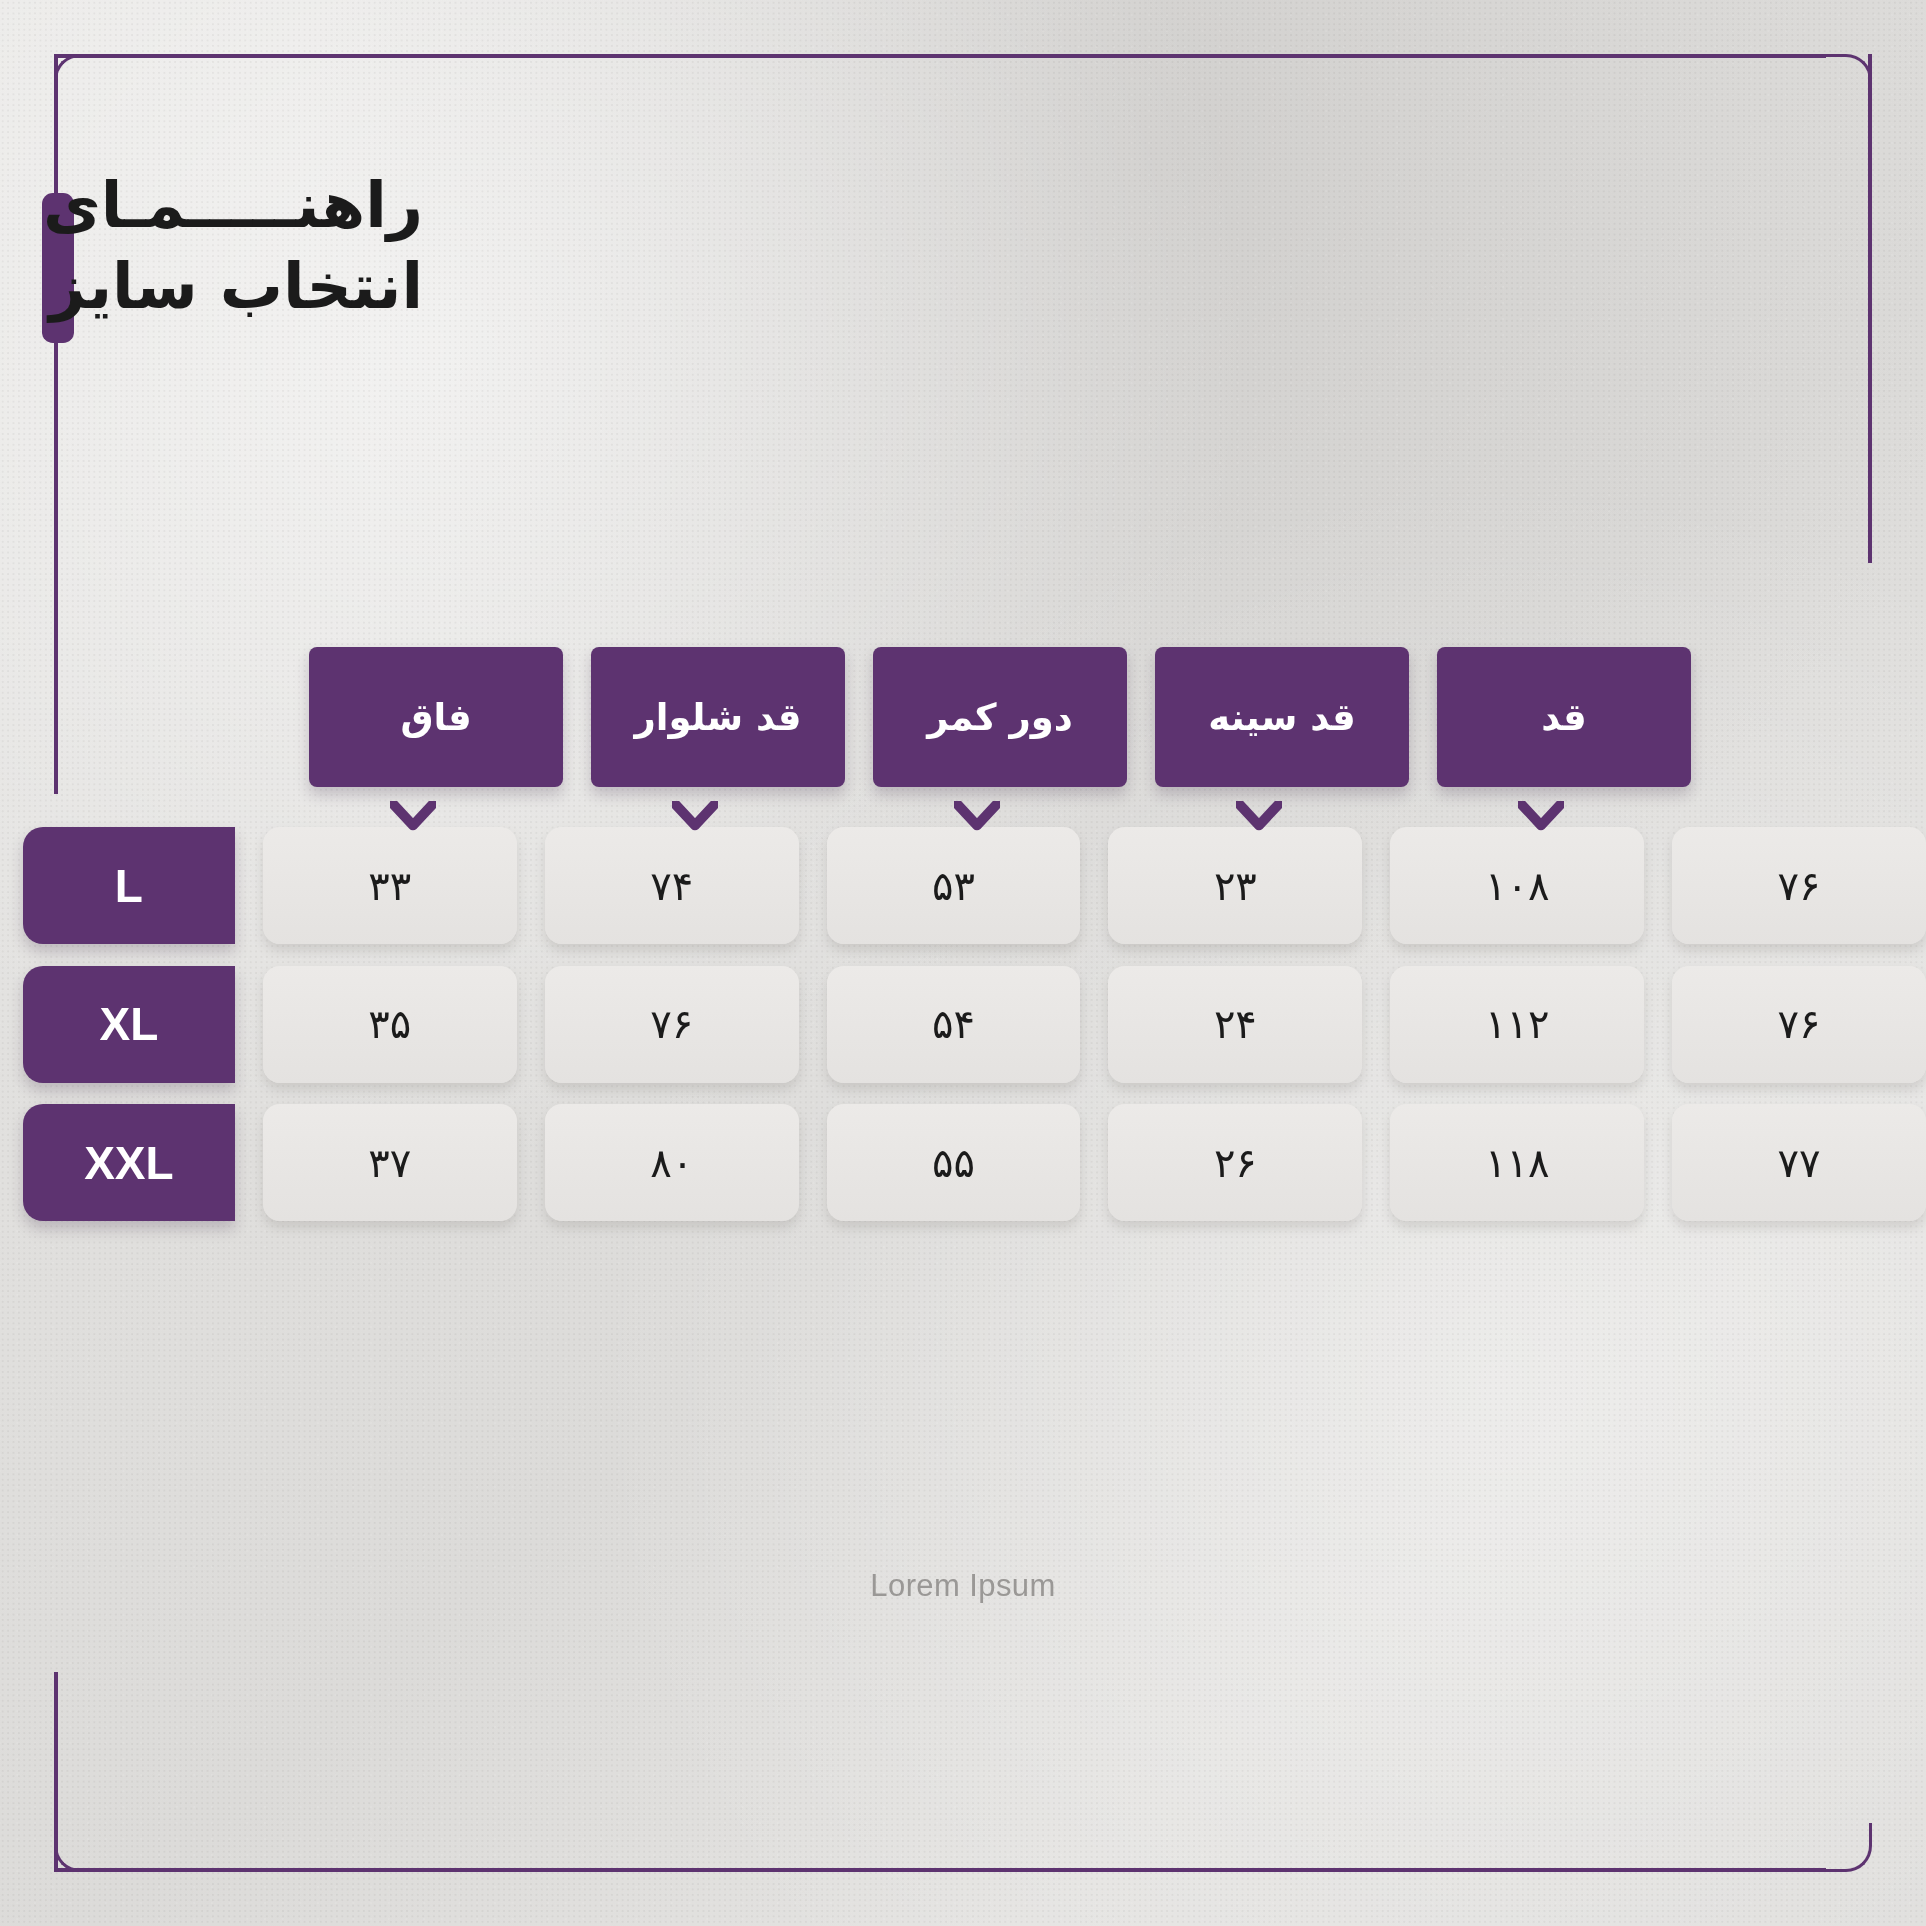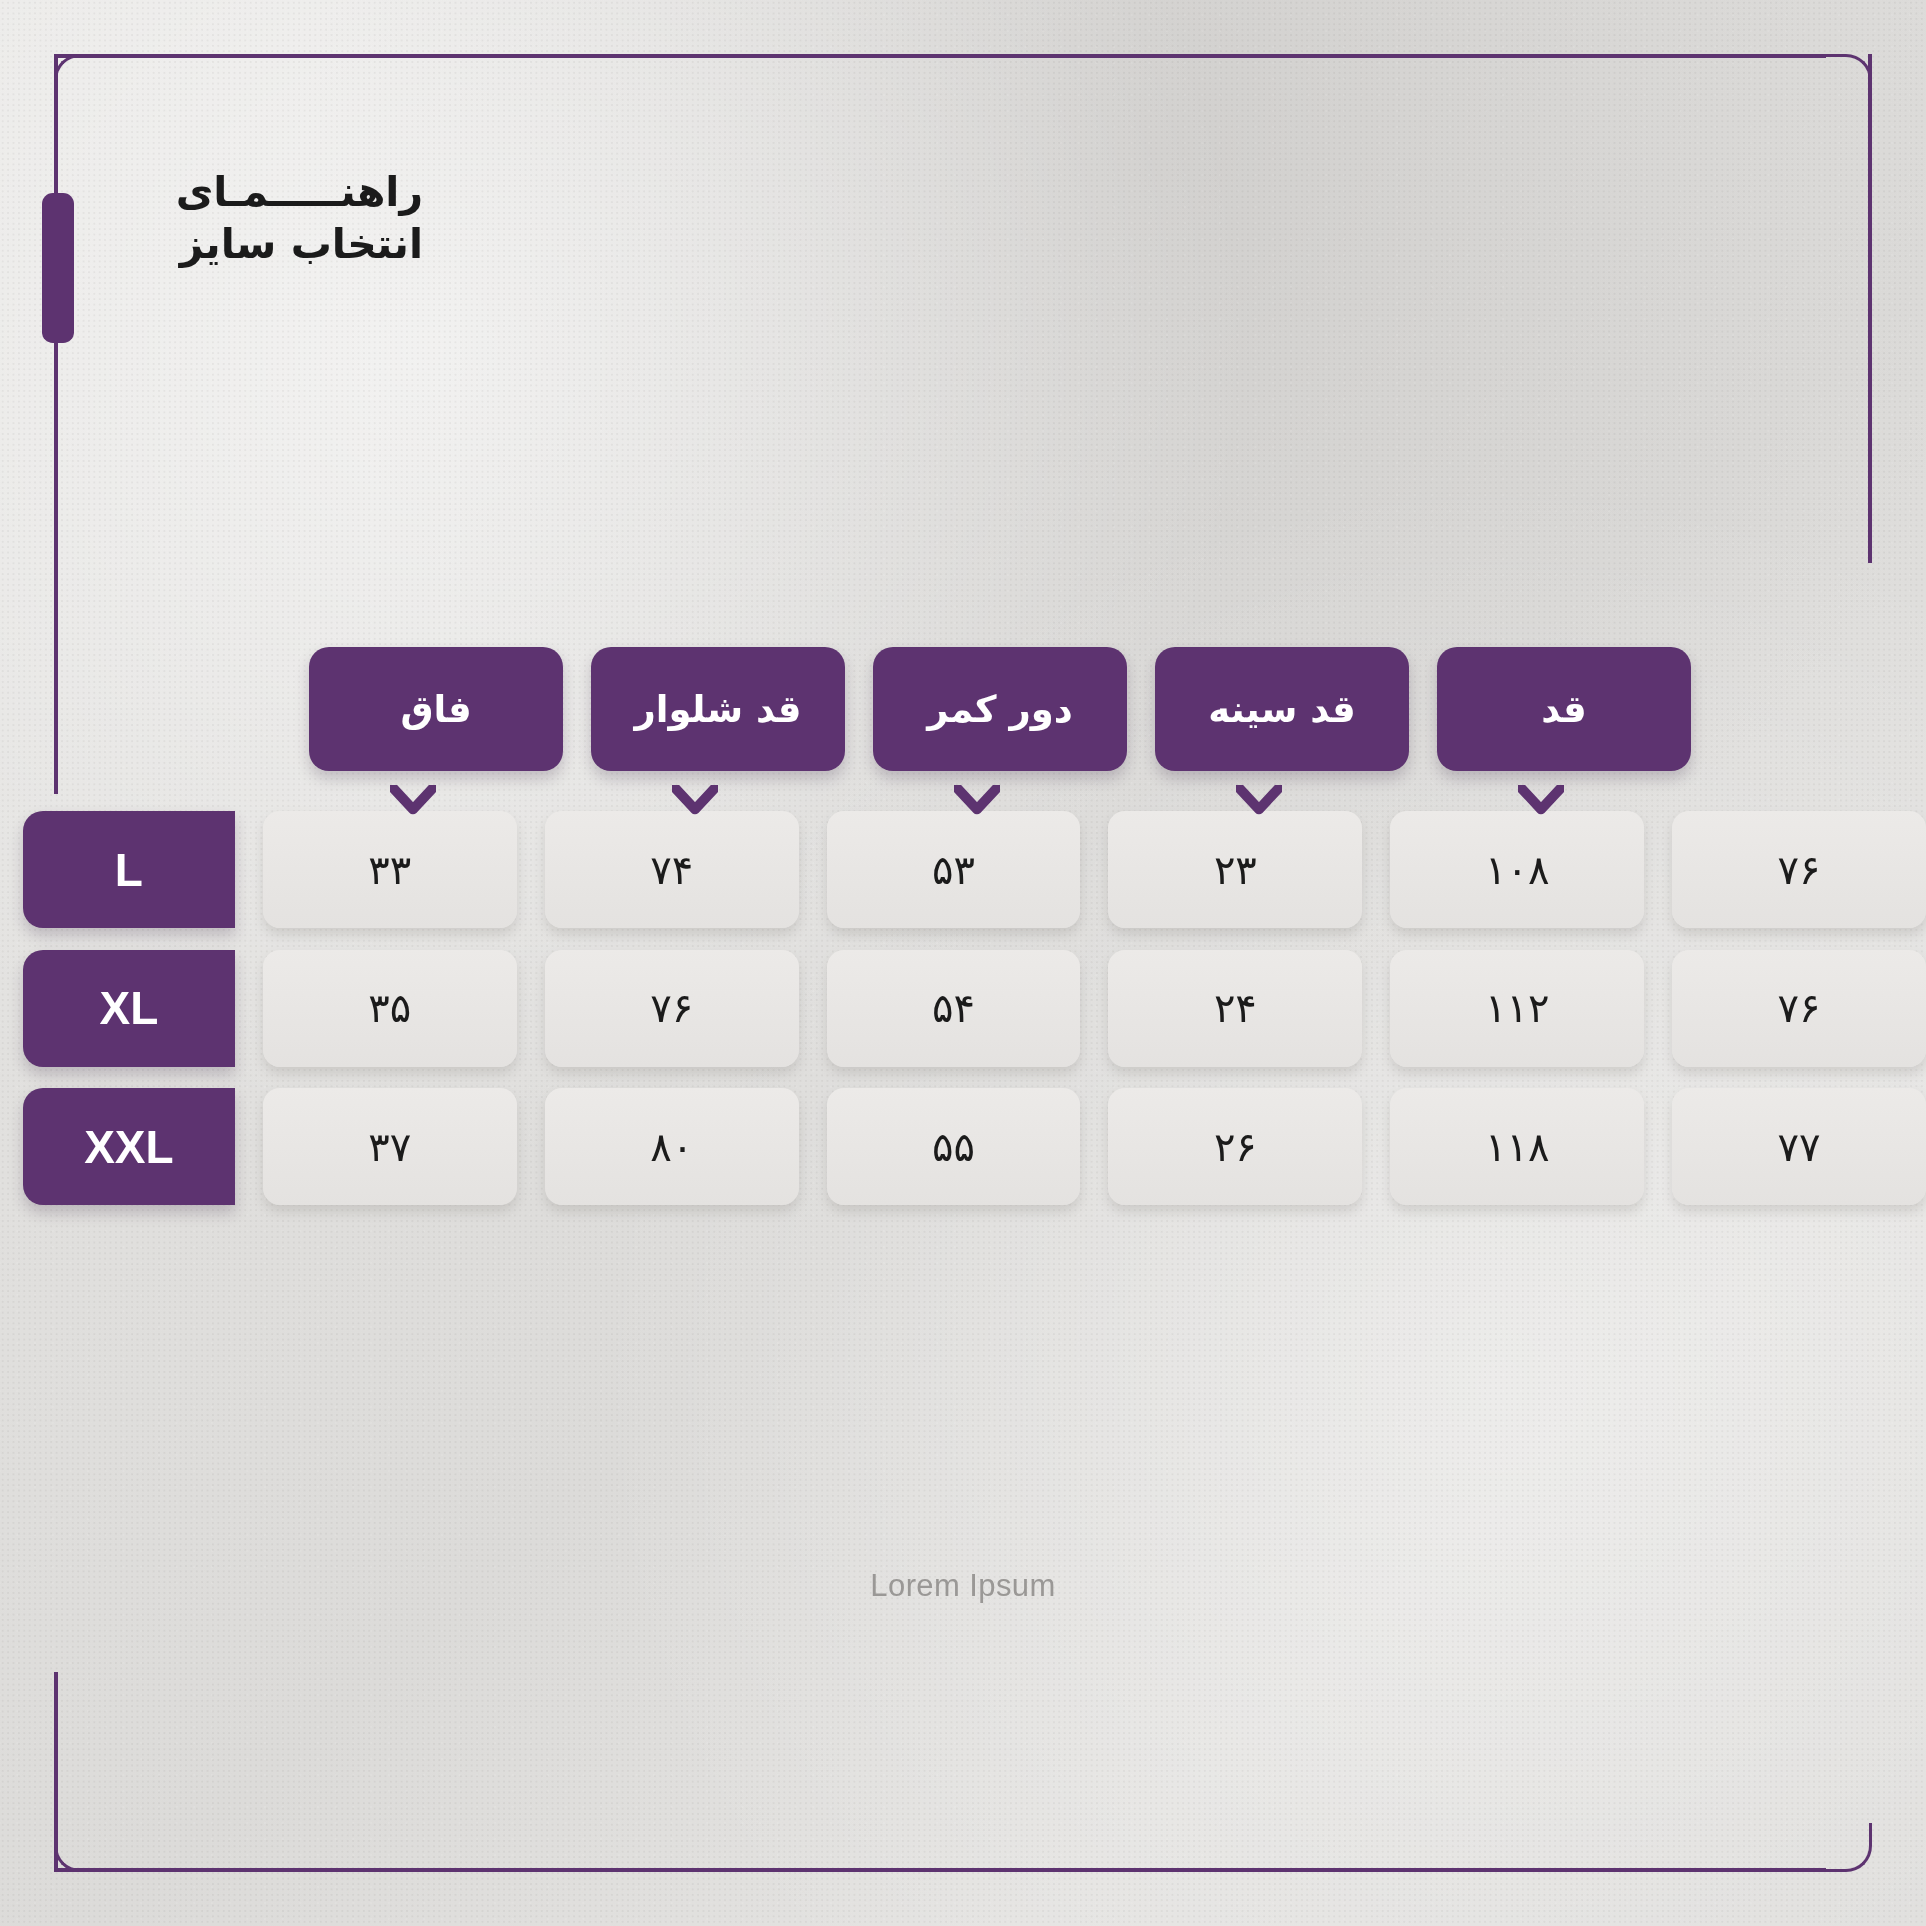--- a/index.html
+++ b/index.html
@@ -89,21 +89,21 @@
   
   .title-block {
     position: absolute;
     right: 1503px;
     top: 166px;
     text-align: right;
     direction: rtl;
     color: #1b1b1b;
   }
   .title-line {
-    font-size: 41px;
+    font-size: 63px;
     font-weight: 700;
     letter-spacing: 0px;
     line-height: 1.28;
     white-space: nowrap;
   }
 
   
   .table-wrap {
     position: absolute;
     left: 0;
@@ -121,23 +121,23 @@
   }
   .head-cell {
     width: 254px;
     position: relative;
     display: flex;
     flex-direction: column;
     align-items: center;
   }
   .head-pill {
     width: 100%;
-    height: 124px;
+    height: 140px;
     background: #5d3370;
-    border-radius: 20px;
+    border-radius: 8px;
     display: flex;
     align-items: center;
     justify-content: center;
     color: #ffffff;
     font-size: 37px;
     font-weight: 700;
     box-shadow: 0 7.7px 14px rgba(60,40,70,0.22);
     white-space: nowrap;
   }
   .head-arrow {

